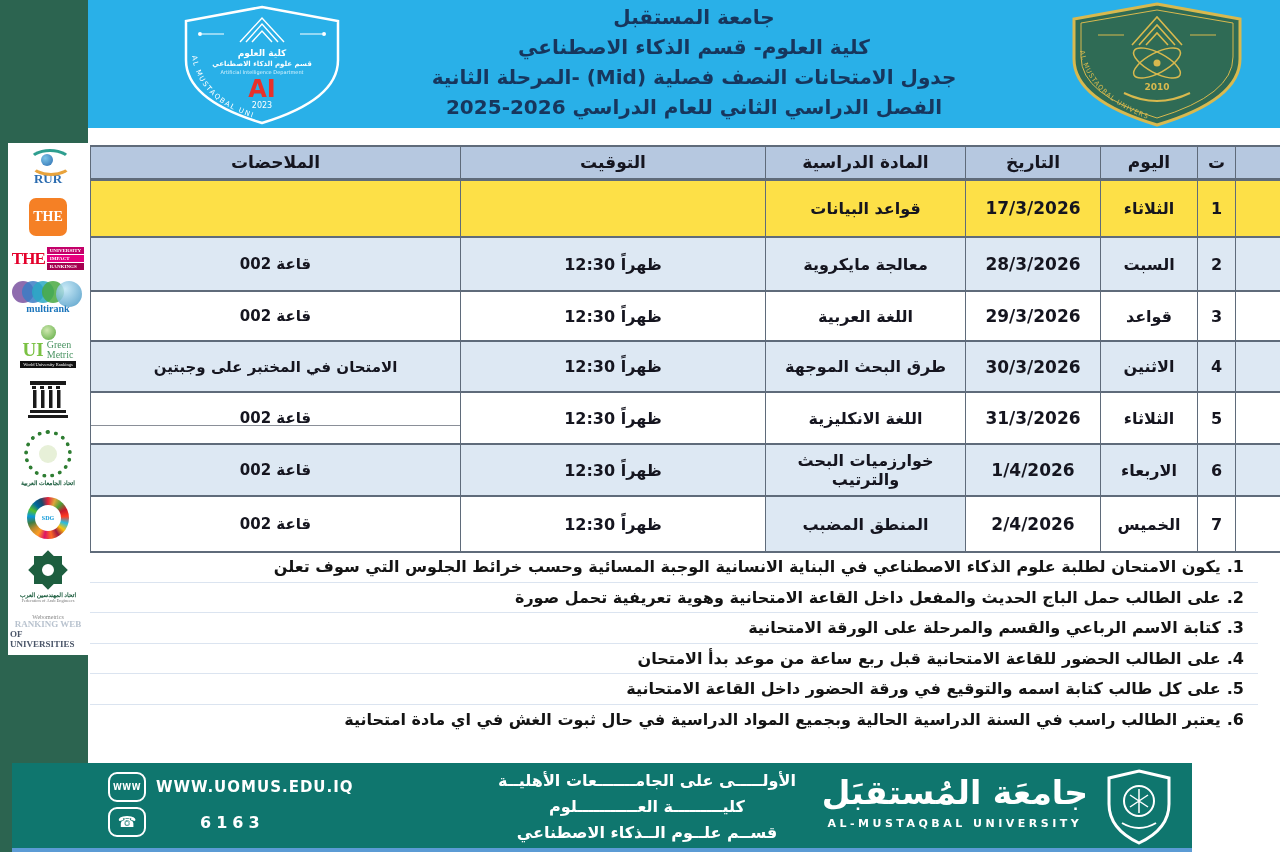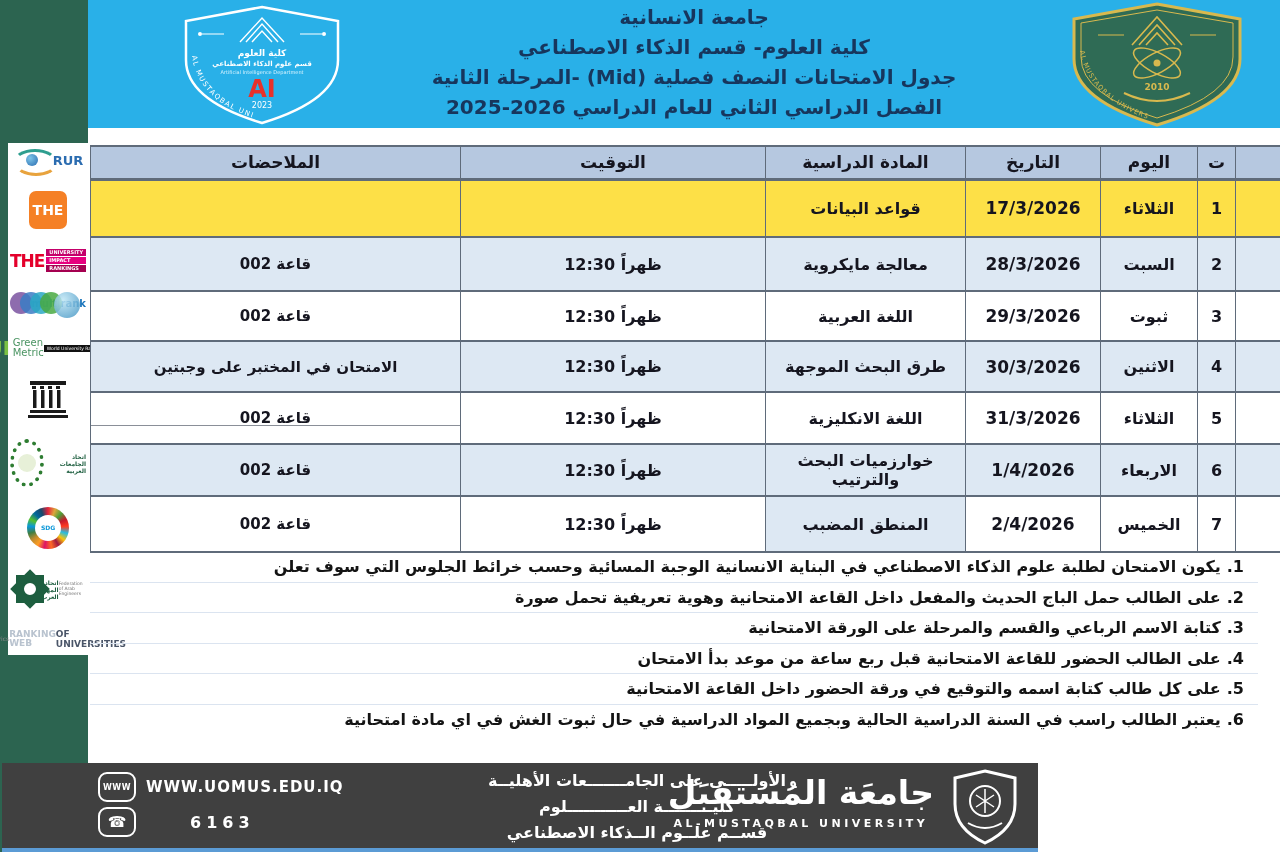--- a/index.html
+++ b/index.html
@@ -12,21 +12,21 @@
   .banner-title{position:absolute;left:250px;right:230px;top:2px;text-align:center;direction:rtl;
                 color:#17365d;font-weight:bold;font-size:20px;line-height:30px;}
   .shield-left{position:absolute;left:88px;top:4px;}
   .shield-right{position:absolute;right:28px;top:1px;}
 
   
   .sidebar{position:absolute;left:0;top:143px;width:88px;height:512px;background:#fff;
            border-left:8px solid #2c6450;box-sizing:border-box;display:flex;flex-direction:column;
            align-items:center;justify-content:space-between;padding:6px 0;}
   .bottom-green{position:absolute;left:0;top:655px;width:88px;height:197px;background:#2c6450;}
-  .lg{display:flex;flex-direction:row;align-items:center;justify-content:center;width:76px;}
+  .lg{display:flex;flex-direction:column;align-items:center;justify-content:center;width:76px;font-family:Liberation Serif, serif;}
   .rur-eye{position:relative;width:40px;height:22px;}
   .rur-arc-t{position:absolute;left:0;top:0;width:38px;height:20px;border:3px solid transparent;
              border-top:3px solid #2e9e8f;border-radius:50%;}
   .rur-arc-b{position:absolute;left:2px;top:3px;width:36px;height:18px;border:3px solid transparent;
              border-bottom:3px solid #e8a33d;border-radius:50%;}
   .rur-globe{position:absolute;left:13px;top:5px;width:12px;height:12px;border-radius:50%;
              background:radial-gradient(circle at 35% 35%,#7cc4e8,#2b6cb0);}
   .rur-txt{font-size:13px;font-weight:bold;color:#2b6cb0;}
   .the-box{width:38px;height:38px;background:#f58025;border-radius:7px;display:flex;
            align-items:center;justify-content:center;color:#fff;font-weight:bold;font-size:14px;}
@@ -89,21 +89,21 @@
   
   .inst{position:absolute;left:90px;top:552px;width:1168px;direction:rtl;}
   .inst-head{text-align:center;color:#e80000;font-size:21px;font-weight:bold;height:32px;
              line-height:32px;}
   .inst-item{display:flex;align-items:center;gap:6px;height:29.5px;font-size:16px;font-weight:bold;
              color:#141414;padding-right:14px;border-bottom:1px solid #dbe4f0;}
   .inst-item:last-child{border-bottom:none;}
   .inst-num{white-space:nowrap;}
 
   
-  .footer{position:absolute;left:2px;top:763px;width:1036px;height:89px;background:#404040;}
+  .footer{position:absolute;left:12px;top:763px;width:1180px;height:89px;background:#0f766e;}
   .f-strip{position:absolute;left:0;bottom:0;width:100%;height:4px;background:#5b9bd5;}
   .f-left{position:absolute;left:96px;top:9px;display:flex;flex-direction:column;gap:5px;}
   .f-row{display:flex;align-items:center;gap:10px;}
   .f-icon{width:38px;height:30px;border:2px solid #fff;border-radius:9px;display:flex;
           align-items:center;justify-content:center;color:#fff;box-sizing:border-box;}
   .f-www{font-size:8px;font-weight:bold;letter-spacing:.5px;}
   .f-phone{font-size:15px;line-height:15px;}
   .f-site{color:#fff;font-weight:bold;font-size:15px;letter-spacing:1px;}
   .f-tel{color:#fff;font-weight:bold;font-size:16px;letter-spacing:5px;margin-left:44px;}
   .f-center{position:absolute;left:370px;width:530px;top:5px;text-align:center;direction:rtl;
@@ -115,21 +115,21 @@
 </style>
 </head>
 <body>
 
 <div class="page">
 
   <div class="top-green"></div>
 
   <div class="banner">
     <div class="banner-title">
-      <div>جامعة الانسانية</div>
+      <div>جامعة المستقبل</div>
       <div>كلية العلوم- قسم الذكاء الاصطناعي</div>
       <div>جدول الامتحانات النصف فصلية (Mid)  -المرحلة الثانية</div>
       <div>الفصل الدراسي الثاني للعام الدراسي 2026-2025</div>
     </div>
 
     <div class="shield-left">
       <svg width="172" height="122" viewBox="0 0 172 122">
         <path d="M86 3 L162 17 V56 Q162 96 86 119 Q10 96 10 56 V17 Z" fill="none" stroke="#ffffff" stroke-width="2.5"></path>
         <path d="M64 38 L86 14 L108 38 M70 38 L86 20 L102 38 M76 38 L86 27 L96 38" fill="none" stroke="#ffffff" stroke-width="1.4"></path>
         <path d="M26 30 H48 M124 30 H146" stroke="#ffffff" stroke-width="1.2"></path>
@@ -286,21 +286,21 @@
       <td class="num">2</td>
       <td class="day">السبت</td>
       <td class="date">28/3/2026</td>
       <td class="subj">معالجة مايكروية</td>
       <td class="time" dir="ltr">12:30 ظهراً</td>
       <td class="notes">قاعة 002</td>
     </tr>
     <tr class="r3 white">
       <td class="edge"></td>
       <td class="num">3</td>
-      <td class="day">ثبوت</td>
+      <td class="day">قواعد</td>
       <td class="date">29/3/2026</td>
       <td class="subj">اللغة العربية</td>
       <td class="time" dir="ltr">12:30 ظهراً</td>
       <td class="notes">قاعة 002</td>
     </tr>
     <tr class="r4 blue">
       <td class="edge"></td>
       <td class="num">4</td>
       <td class="day">الاثنين</td>
       <td class="date">30/3/2026</td>

